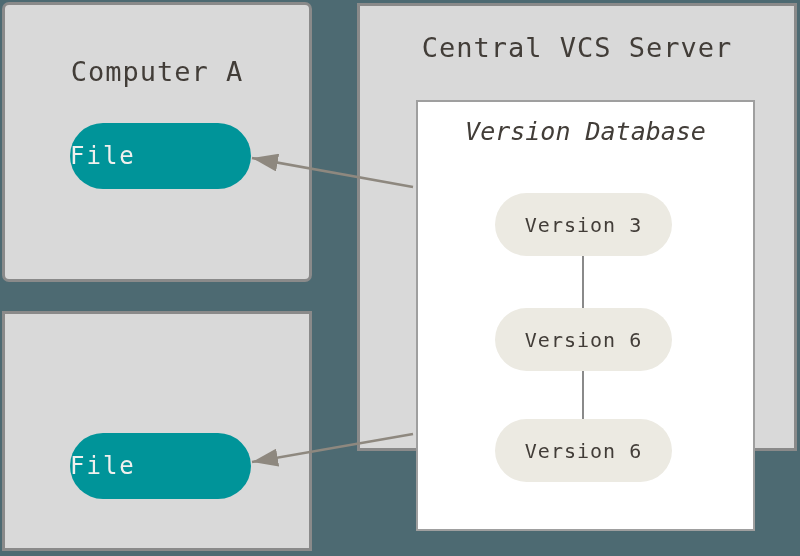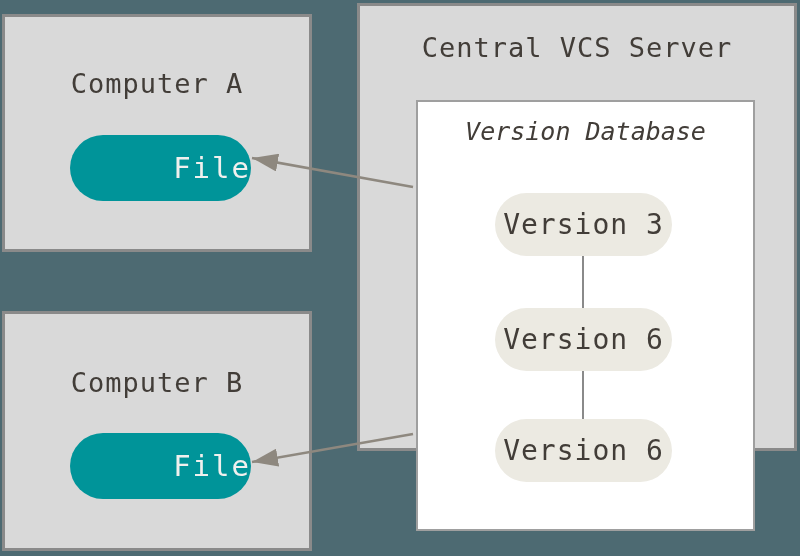--- a/index.html
+++ b/index.html
@@ -24,21 +24,21 @@
     overflow: hidden;
     background: var(--background);
     font-family: "DejaVu Sans Mono", "Liberation Mono", monospace;
   }
   .panel {
     position: absolute;
     background: var(--panel);
     border: 3px solid var(--panel-border);
     box-sizing: border-box;
   }
-  #computer-a { left: 2px; top: 14px;   width: 310px; height: 238px; }
+  #computer-a { left: 2px; top: 2px;   width: 310px; height: 280px; border-radius: 7px; }
   #computer-b { left: 2px; top: 311px; width: 310px; height: 240px; }
   #server     { left: 357px; top: 3px; width: 440px; height: 448px; }
 
   .panel-title {
     position: absolute;
     left: 0; width: 100%;
     text-align: center;
     font-size: 27px;
     line-height: 28px;
     letter-spacing: 1px;
@@ -48,23 +48,23 @@
   #computer-a .panel-title { top: 53px; }
   #computer-b .panel-title { top: 55px; }
   #server .panel-title     { top: 28px; }
 
   .file-pill {
     position: absolute;
     left: 65px;
     width: 181px; height: 66px;
     border-radius: 33px;
     background: var(--file-pill);
-    display: flex; align-items: center; justify-content: flex-end;
+    display: flex; align-items: center; justify-content: flex-start;
     color: var(--file-pill-text);
-    font-size: 29px;
+    font-size: 24px;
     letter-spacing: 2px;
   }
   #computer-a .file-pill { top: 118px; }
   #computer-b .file-pill { top: 119px; }
 
   #db-box {
     position: absolute;
     left: 56px; top: 94px;
     width: 339px; height: 431px;
     background: var(--db-box);
@@ -81,21 +81,21 @@
     white-space: nowrap;
     font-style: italic;
   }
   .version-pill {
     position: absolute;
     left: 77px;
     width: 177px; height: 63px;
     border-radius: 32px;
     background: var(--version-pill);
     display: flex; align-items: center; justify-content: center;
-    font-size: 28px;
+    font-size: 20px;
     letter-spacing: 1px;
     color: var(--text-dark);
   }
   .v3 { top: 91px; }
   .v2 { top: 206px; }
   .v1 { top: 317px; }
   .connector {
     position: absolute;
     left: 164px;
     width: 2px;
@@ -116,21 +116,20 @@
 <body>
 
 <div class="panel" id="computer-a">
   <div class="panel-title">Computer A</div>
   <div class="file-pill">
     <span>File</span>
   </div>
 </div>
 
 <div class="panel" id="computer-b">
-  <div class="panel-title">Computer B</div>
   <div class="file-pill">
     <span>File</span>
   </div>
 </div>
 
 <div class="panel" id="server">
   <div class="panel-title">Central VCS Server</div>
 
   <div id="db-box">
     <div class="db-title">Version Database</div>

